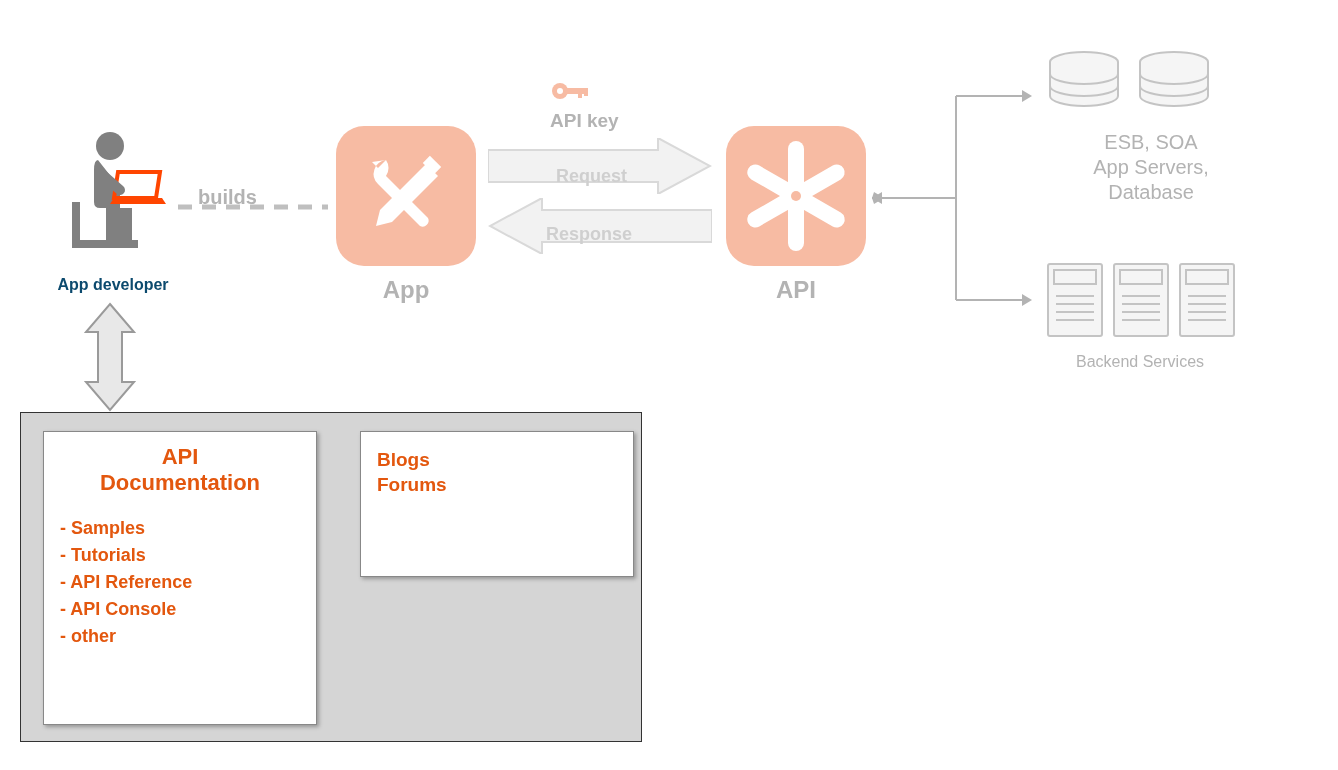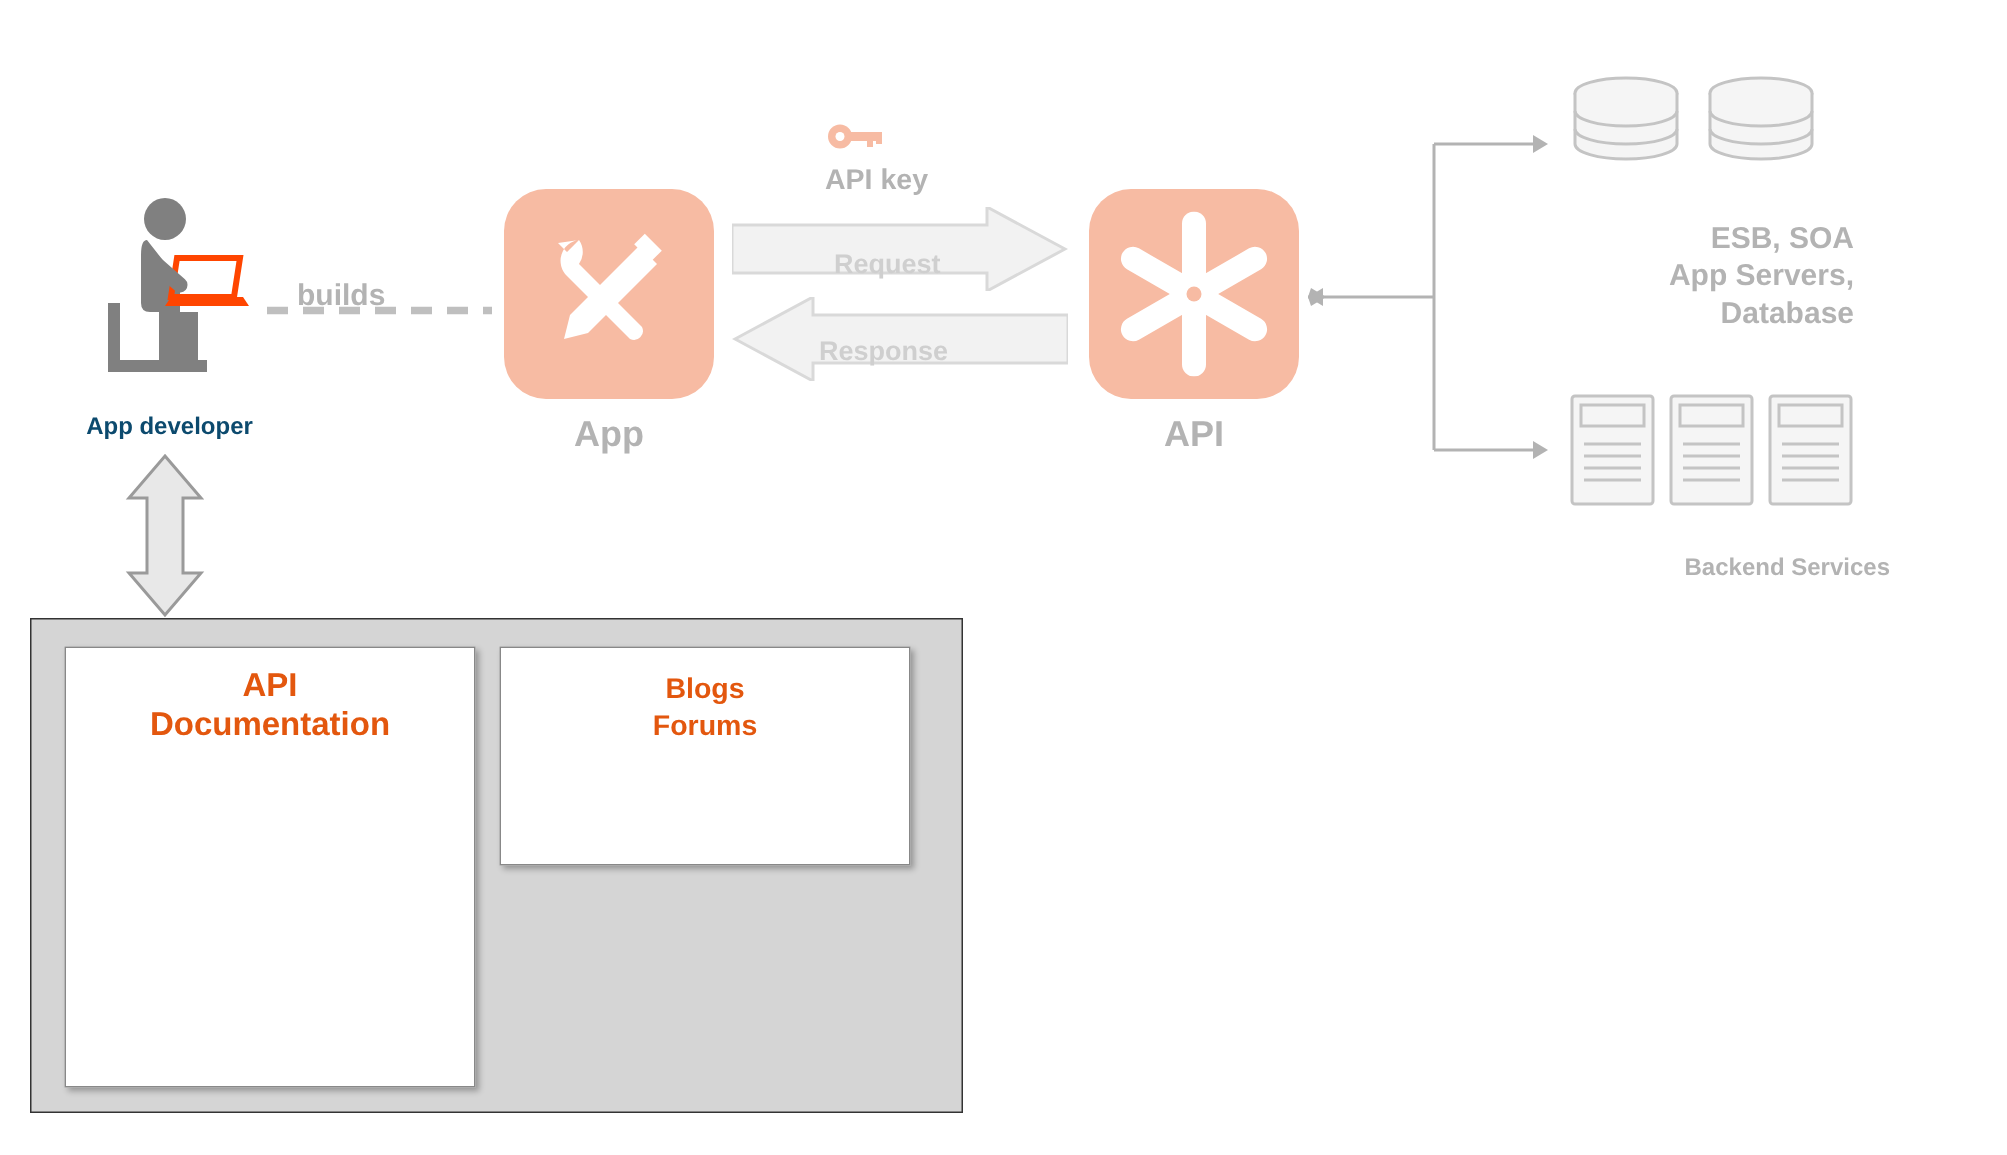--- a/index.html
+++ b/index.html
@@ -38,21 +38,21 @@
     border: 1px solid #333;
   }
   .panel-card {
     position: absolute;
     background: #ffffff;
     border: 1px solid #888;
     box-shadow: 2px 2px 4px rgba(0,0,0,0.3);
     padding: 12px 16px;
   }
   .doc-card { left: 22px; top: 18px; width: 240px; height: 268px; }
-  .community-card { left: 312px; top: 18px; width: 240px; height: 120px; text-align:center; }
+  .community-card { left: 339px; top: 18px; width: 240px; height: 120px; text-align:left; }
   .doc-title { font-size: 22px; font-weight: bold; text-align:center; line-height:1.2; margin-bottom: 18px;}
   .doc-list { font-size: 18px; font-weight: bold; line-height:1.5; }
   .community-list { font-size: 19px; font-weight: bold; line-height:1.3; margin-top:4px;}
   .builds-label {
     position:absolute;
     left: 198px;
     top: 186px;
     color:#b3b3b3;
     font-size:20px;
     font-weight:bold;
@@ -61,24 +61,23 @@
     position:absolute;
     left:550px; top:110px;
     color:#b3b3b3; font-size:19px; font-weight:bold;
   }
   .request-label { position:absolute; left:556px; top:166px; color:#cfcfcf; font-size:18px; font-weight:bold; }
   .response-label { position:absolute; left:546px; top:224px; color:#cfcfcf; font-size:18px; font-weight:bold; }
   .backend-text {
     position:absolute;
     color:#b3b3b3;
     font-size:20px;
-    font-weight:bold;
-    text-align:right;
+    font-weight:normal;
+    text-align:center;
     line-height:1.25;
-    margin-top:17px;
   }
 </style>
 </head>
 <body>
 
 <div style="position:absolute; left:60px; top:130px;">
   <svg width="110" height="120" viewBox="0 0 110 120">
 
     <circle cx="50" cy="16" r="14" fill="#808080"></circle>
 
@@ -215,20 +214,27 @@
 <div class="backend-text" style="left:1020px; top:352px; width:240px; font-size:16px;">Backend Services</div>
 
 <svg style="position:absolute; left:80px; top:302px;" width="60" height="110">
   <polygon points="30,2 54,30 42,30 42,80 54,80 30,108 6,80 18,80 18,30 6,30" fill="#e8e8e8" stroke="#9a9a9a" stroke-width="2"></polygon>
 </svg>
 
 <div class="panel-container">
   <div class="panel-card doc-card">
     <div class="doc-title orange" style="white-space:pre-line;">API
 Documentation</div>
+    <div class="doc-list orange" id="doc-items">
+        <div>- Samples</div>
+        <div>- Tutorials</div>
+        <div>- API Reference</div>
+        <div>- API Console</div>
+        <div>- other</div>
+      </div>
   </div>
   <div class="panel-card community-card">
     <div class="community-list orange" id="community-items">
         <div>Blogs</div>
         <div>Forums</div>
       </div>
   </div>
 </div>
 
 </body></html>

